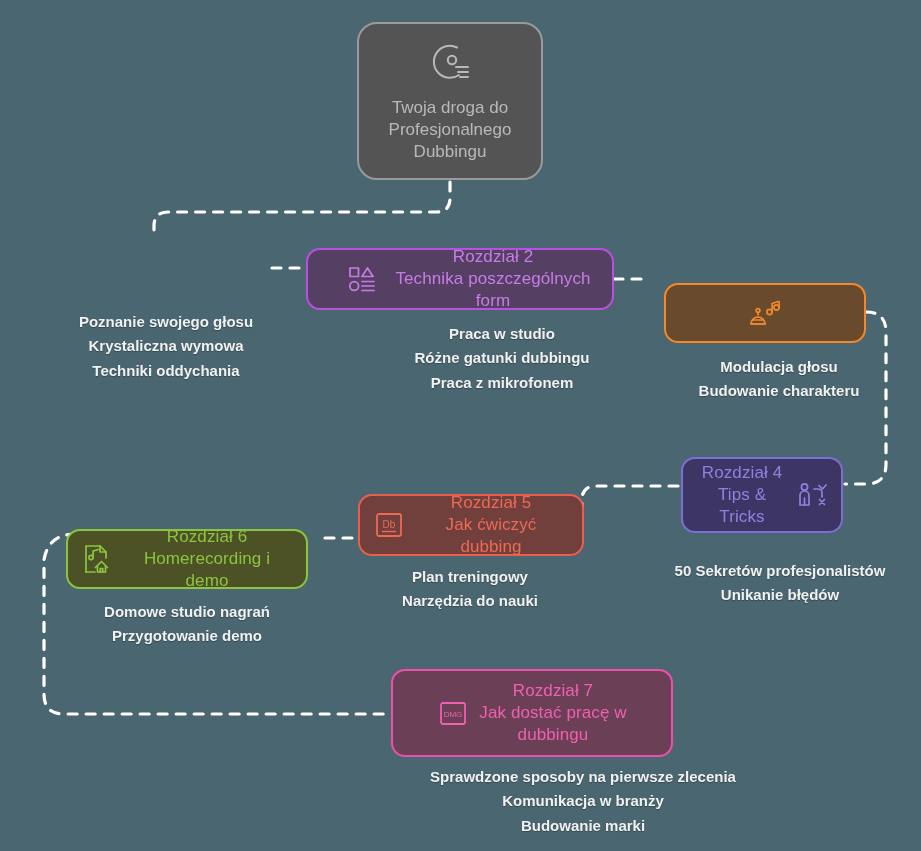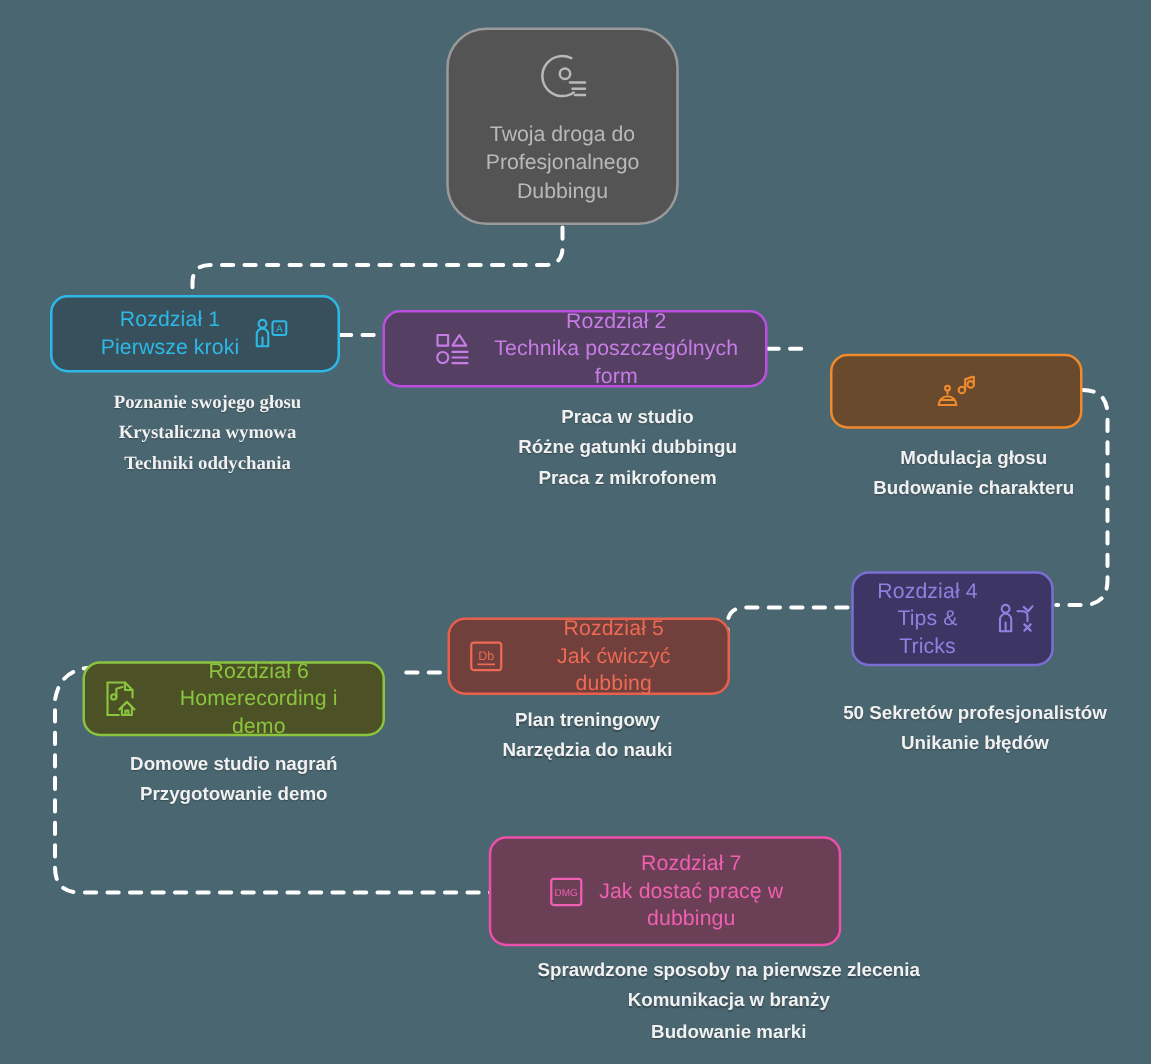--- a/index.html
+++ b/index.html
@@ -56,21 +56,21 @@
   .node.icon-left { flex-direction: row; }
   .node.icon-right { flex-direction: row; }
 
   .root-node {
     position: absolute;
     left: 357px;
     top: 22px;
     width: 186px;
     height: 158px;
     box-sizing: border-box;
-    border-radius: 32px;
+    border-radius: 20px;
     border: 2px solid #9a9a9a;
     background: #545454;
     display: flex;
     flex-direction: column;
     align-items: center;
     justify-content: center;
     gap: 6px;
     padding: 16px;
   }
   .root-node .root-title {
@@ -116,34 +116,21 @@
         <line x1="30" y1="28" x2="42" y2="28"></line>
         <line x1="32" y1="33" x2="42" y2="33"></line>
         <line x1="34" y1="38" x2="42" y2="38"></line>
       </svg>
     </span>
     <span class="root-title">Twoja droga do
 Profesjonalnego
 Dubbingu</span>
   </div>
 
-  <div class="node icon-right" style="left:40px; top:236px; width:232px; height:62px; border-color:#2eb8e6; background:#37505c; color:#2eb8e6;">
-    <span class="node-title">Rozdział 1
-Pierwsze kroki</span>
-    <span class="node-icon">
-      <svg width="30" height="30" viewBox="0 0 30 30" fill="none" stroke="#2eb8e6" stroke-width="1.7" stroke-linecap="round" stroke-linejoin="round">
-        <rect x="17" y="5" width="11" height="11" rx="1.6"></rect>
-        <text x="22.5" y="13.6" font-size="8" fill="#2eb8e6" stroke="none" text-anchor="middle" font-family="Liberation Sans, sans-serif">A</text>
-        <circle cx="9" cy="7" r="3.1"></circle>
-        <path d="M4.4 25 L4.4 15.5 A4.6 4.6 0 0 1 13.6 15.5 L13.6 25 Z"></path>
-        <line x1="9" y1="18" x2="9" y2="25"></line>
-      </svg>
-    </span>
-  </div>
-  <div class="bullets" style="left:48px; top:310px; width:236px; text-align:center;font-family:Liberation Serif, serif;">Poznanie swojego głosu
+  <div class="bullets" style="left:48px; top:310px; width:236px; text-align:center;">Poznanie swojego głosu
 Krystaliczna wymowa
 Techniki oddychania</div>
 
   <div class="node icon-left" style="left:306px; top:248px; width:308px; height:62px; border-color:#bb4fe0; background:#553f63; color:#c77de6;padding-left:40px;">
     <span class="node-icon">
       <svg width="30" height="28" viewBox="0 0 30 28" fill="none" stroke="#c77de6" stroke-width="1.7" stroke-linecap="round" stroke-linejoin="round">
         <rect x="2" y="3" width="8.5" height="8.5"></rect>
         <path d="M19.5 3 L25 11.5 L14 11.5 Z"></path>
         <circle cx="6.2" cy="21" r="4.4"></circle>
         <line x1="14" y1="16.5" x2="26" y2="16.5"></line>

